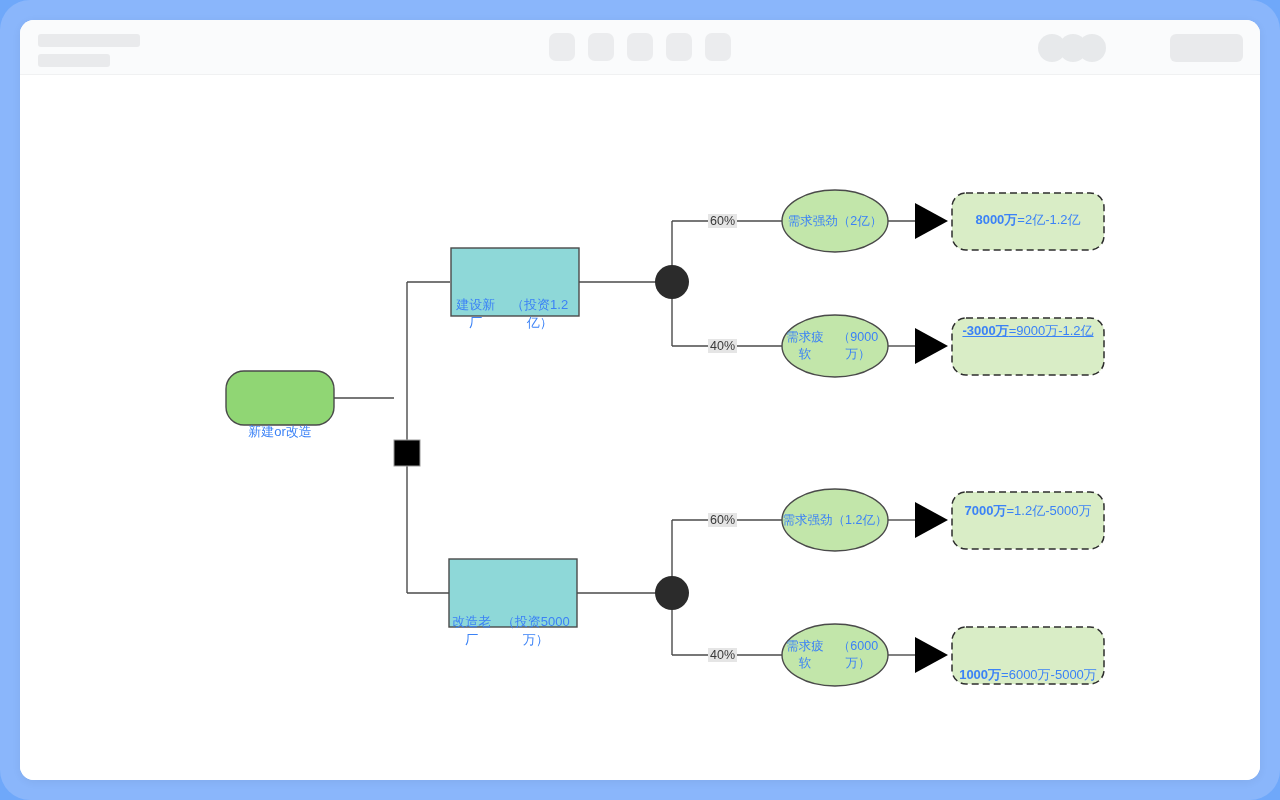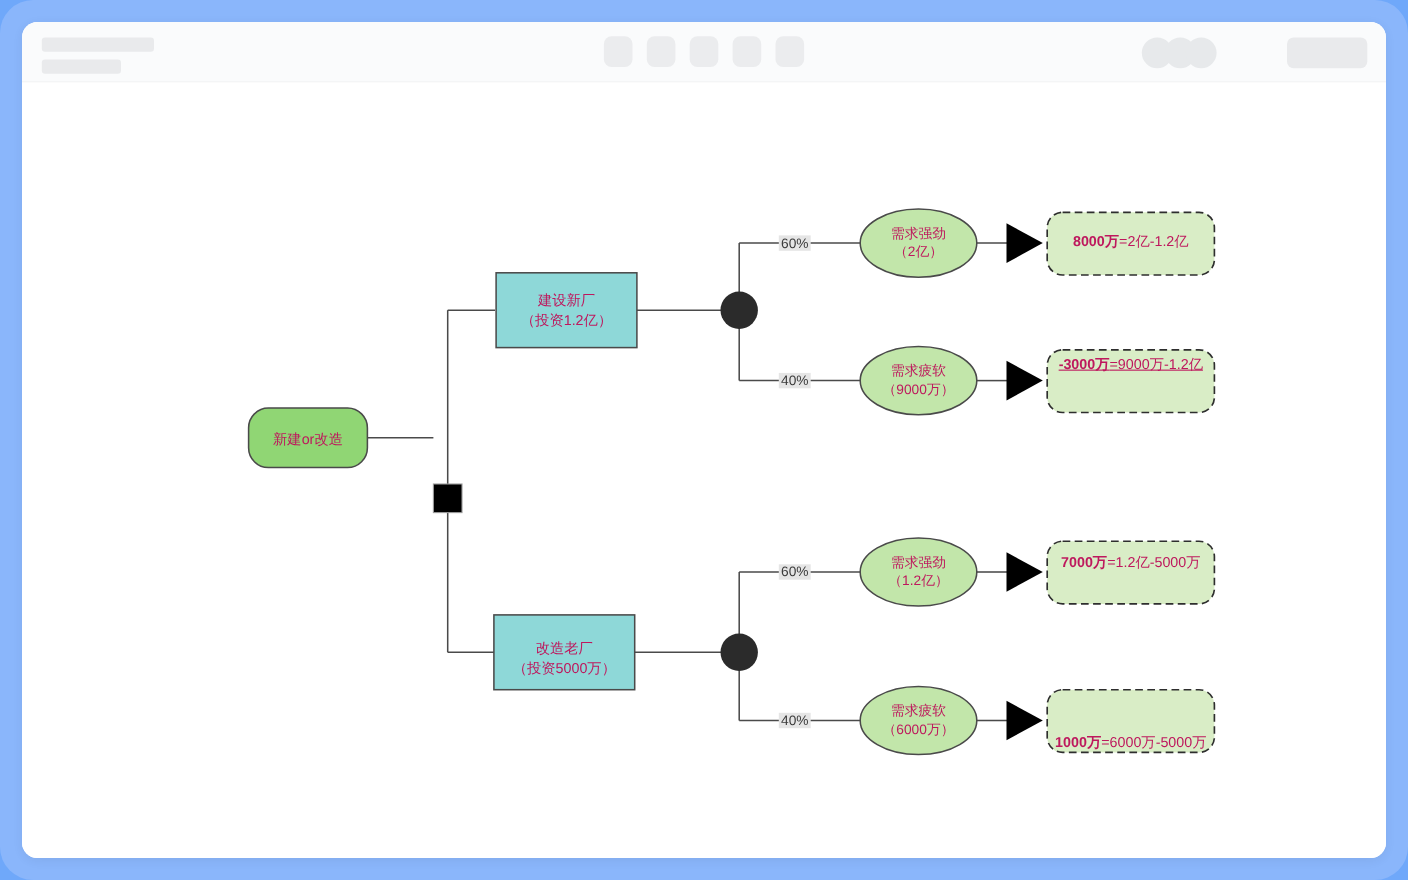--- a/index.html
+++ b/index.html
@@ -57,30 +57,30 @@
     position: absolute;
     left: 0; top: 55px;
     width: 1240px; height: 705px;
     background: #ffffff;
   }
   #canvas svg { position: absolute; left: 0; top: 0; }
 
   .node-label {
     position: absolute;
     display: flex;
-    flex-direction: column;
+    flex-direction: row;
     align-items: center;
     justify-content: center;
     text-align: center;
-    color: #be185d;
+    color: #3b82f6;
     pointer-events: none;
   }
   .node-label span { display: block; line-height: 1.35; }
 
-  .rect-node-text { font-size: 13px; }
+  .rect-node-text { font-size: 13px; margin-top: 32px; }
   .ellipse-node-text { font-size: 12.5px; }
   .outcome-text { font-size: 13px; line-height: 1.3; }
   .outcome-text b { font-weight: bold; }
   .edge-label { position: absolute; font-size: 12.5px; color: #3a3a3a; background: #e5e5e5; padding: 0 2px; }
 </style>
 </head>
 <body>
 
 <div id="app-frame">
   <div id="window">

